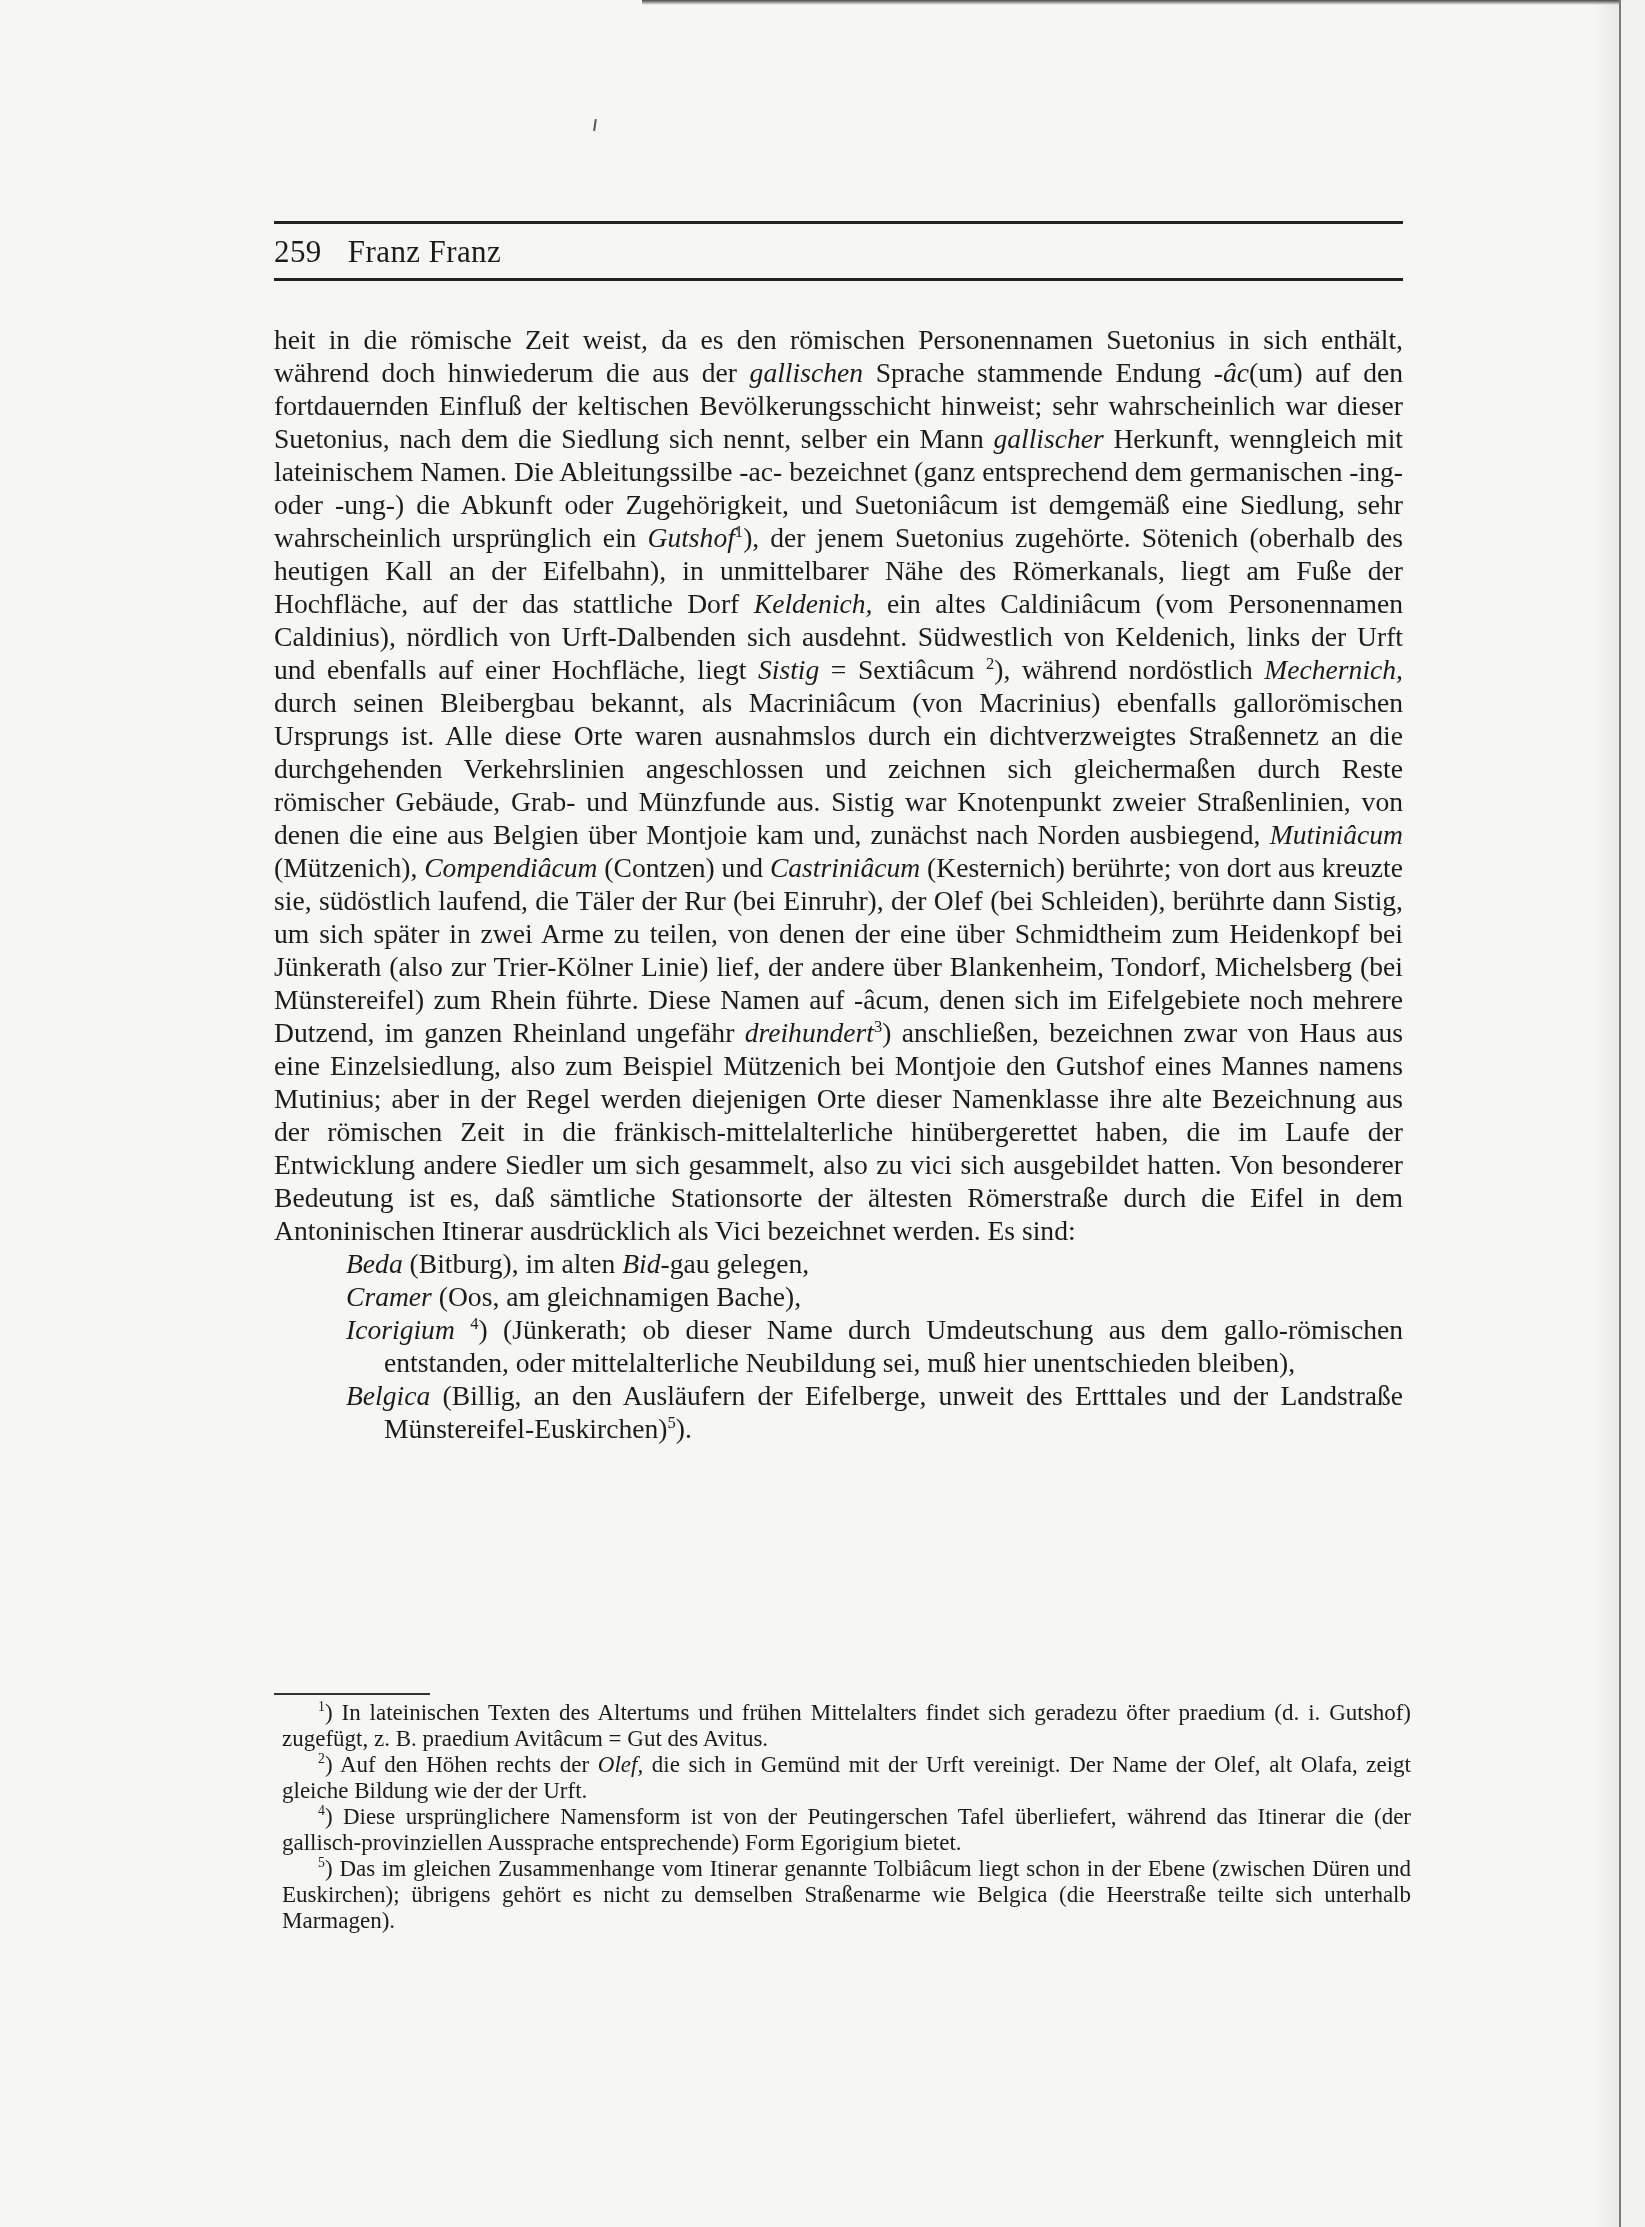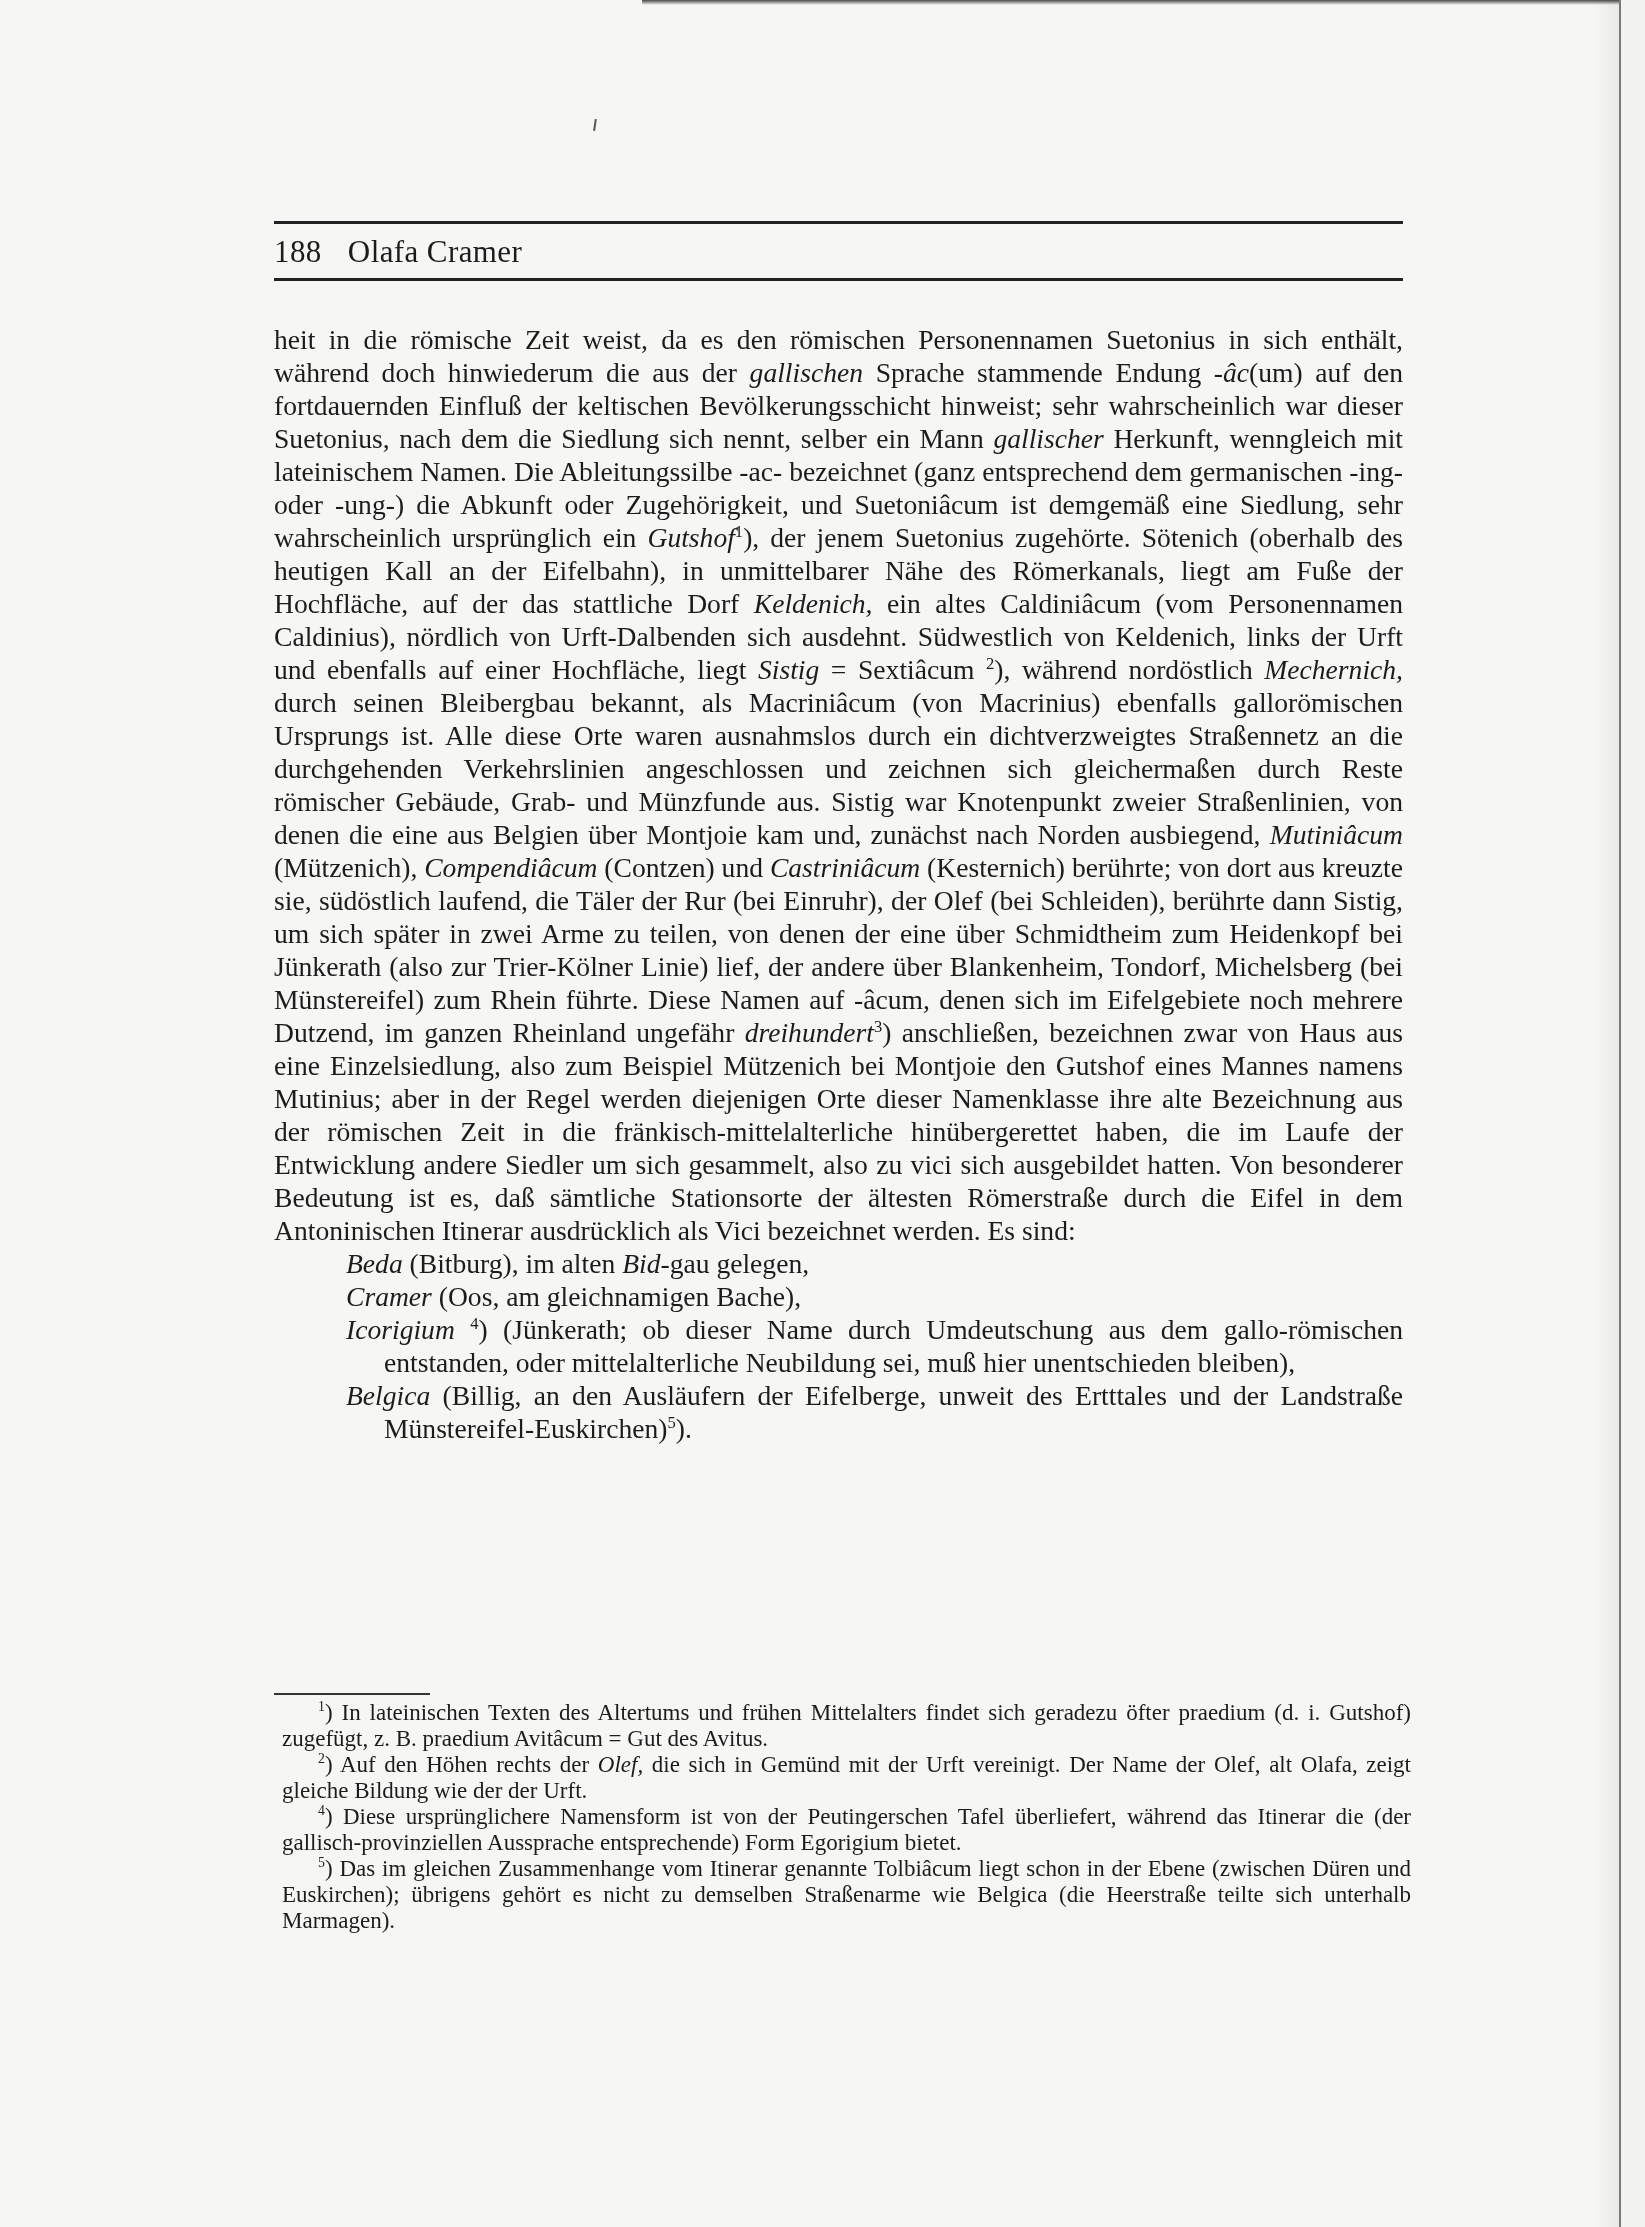--- a/index.html
+++ b/index.html
@@ -69,22 +69,22 @@
 <body>
 
 <div class="top-shadow"></div>
 <div class="page-edge-shade"></div>
 <div class="page-edge"></div>
 <div class="right-strip"></div>
 <div class="stray-mark"></div>
 
 <div class="rule top"></div>
 <div class="running-head">
-  <span class="pagenum">188</span>
-  <span>Olafa Cramer</span>
+  <span class="pagenum">259</span>
+  <span>Franz Franz</span>
 </div>
 <div class="rule bottom"></div>
 
 <div class="body-text">
   <p class="para">heit in die römische Zeit weist, da es den römischen Personennamen Suetonius in sich enthält, während doch hinwiederum die aus der <em>gallischen</em> Sprache stammende Endung -<em>âc</em>(um) auf den fortdauernden Einfluß der keltischen Bevölkerungsschicht hinweist; sehr wahrscheinlich war dieser Suetonius, nach dem die Siedlung sich nennt, selber ein Mann <em>gallischer</em> Herkunft, wenngleich mit lateinischem Namen. Die Ableitungssilbe -ac- bezeichnet (ganz entsprechend dem germanischen -ing- oder -ung-) die Abkunft oder Zugehörigkeit, und Suetoniâcum ist demgemäß eine Siedlung, sehr wahrscheinlich ursprünglich ein <em>Gutshof</em><sup>1</sup>), der jenem Suetonius zugehörte.  Sötenich (oberhalb des heutigen Kall an der Eifelbahn), in unmittelbarer Nähe des Römerkanals, liegt am Fuße der Hochfläche, auf der das stattliche Dorf <em>Keldenich,</em> ein altes Caldiniâcum (vom Personennamen Caldinius), nördlich von Urft-Dalbenden sich ausdehnt.  Südwestlich von Keldenich, links der Urft und ebenfalls auf einer Hochfläche, liegt <em>Sistig</em> = Sextiâcum <sup>2</sup>), während nordöstlich <em>Mechernich,</em> durch seinen Bleibergbau bekannt, als Macriniâcum (von Macrinius) ebenfalls gallorömischen Ursprungs ist.  Alle diese Orte waren ausnahmslos durch ein dichtverzweigtes Straßennetz an die durchgehenden Verkehrslinien angeschlossen und zeichnen sich gleichermaßen durch Reste römischer Gebäude, Grab- und Münzfunde aus.  Sistig war Knotenpunkt zweier Straßenlinien, von denen die eine aus Belgien über Montjoie kam und, zunächst nach Norden ausbiegend, <em>Mutiniâcum</em> (Mützenich), <em>Compendiâcum</em> (Contzen) und <em>Castriniâcum</em> (Kesternich) berührte; von dort aus kreuzte sie, südöstlich laufend, die Täler der Rur (bei Einruhr), der Olef (bei Schleiden), berührte dann Sistig, um sich später in zwei Arme zu teilen, von denen der eine über Schmidtheim zum Heidenkopf bei Jünkerath (also zur Trier-Kölner Linie) lief, der andere über Blankenheim, Tondorf, Michelsberg (bei Münstereifel) zum Rhein führte. Diese Namen auf -âcum, denen sich im Eifelgebiete noch mehrere Dutzend, im ganzen Rheinland ungefähr <em>dreihundert</em><sup>3</sup>) anschließen, bezeichnen zwar von Haus aus eine Einzelsiedlung, also zum Beispiel Mützenich bei Montjoie den Gutshof eines Mannes namens Mutinius; aber in der Regel werden diejenigen Orte dieser Namenklasse ihre alte Bezeichnung aus der römischen Zeit in die fränkisch-mittelalterliche hinübergerettet haben, die im Laufe der Entwicklung andere Siedler um sich gesammelt, also zu vici sich ausgebildet hatten.  Von besonderer Bedeutung ist es, daß sämtliche Stationsorte der ältesten Römerstraße durch die Eifel in dem Antoninischen Itinerar ausdrücklich als Vici bezeichnet werden.  Es sind:</p>
   <ul class="vici-list">
       <li><em>Beda</em> (Bitburg), im alten <em>Bid</em>-gau gelegen,</li>
       <li><em>Cramer</em> (Oos, am gleichnamigen Bache),</li>
       <li><em>Icorigium</em> <sup>4</sup>) (Jünkerath; ob dieser Name durch Umdeutschung aus dem gallo-römischen entstanden, oder mittelalterliche Neubildung sei, muß hier unentschieden bleiben),</li>
       <li><em>Belgica</em> (Billig, an den Ausläufern der Eifelberge, unweit des Ertttales und der Landstraße Münstereifel-Euskirchen)<sup>5</sup>).</li>

